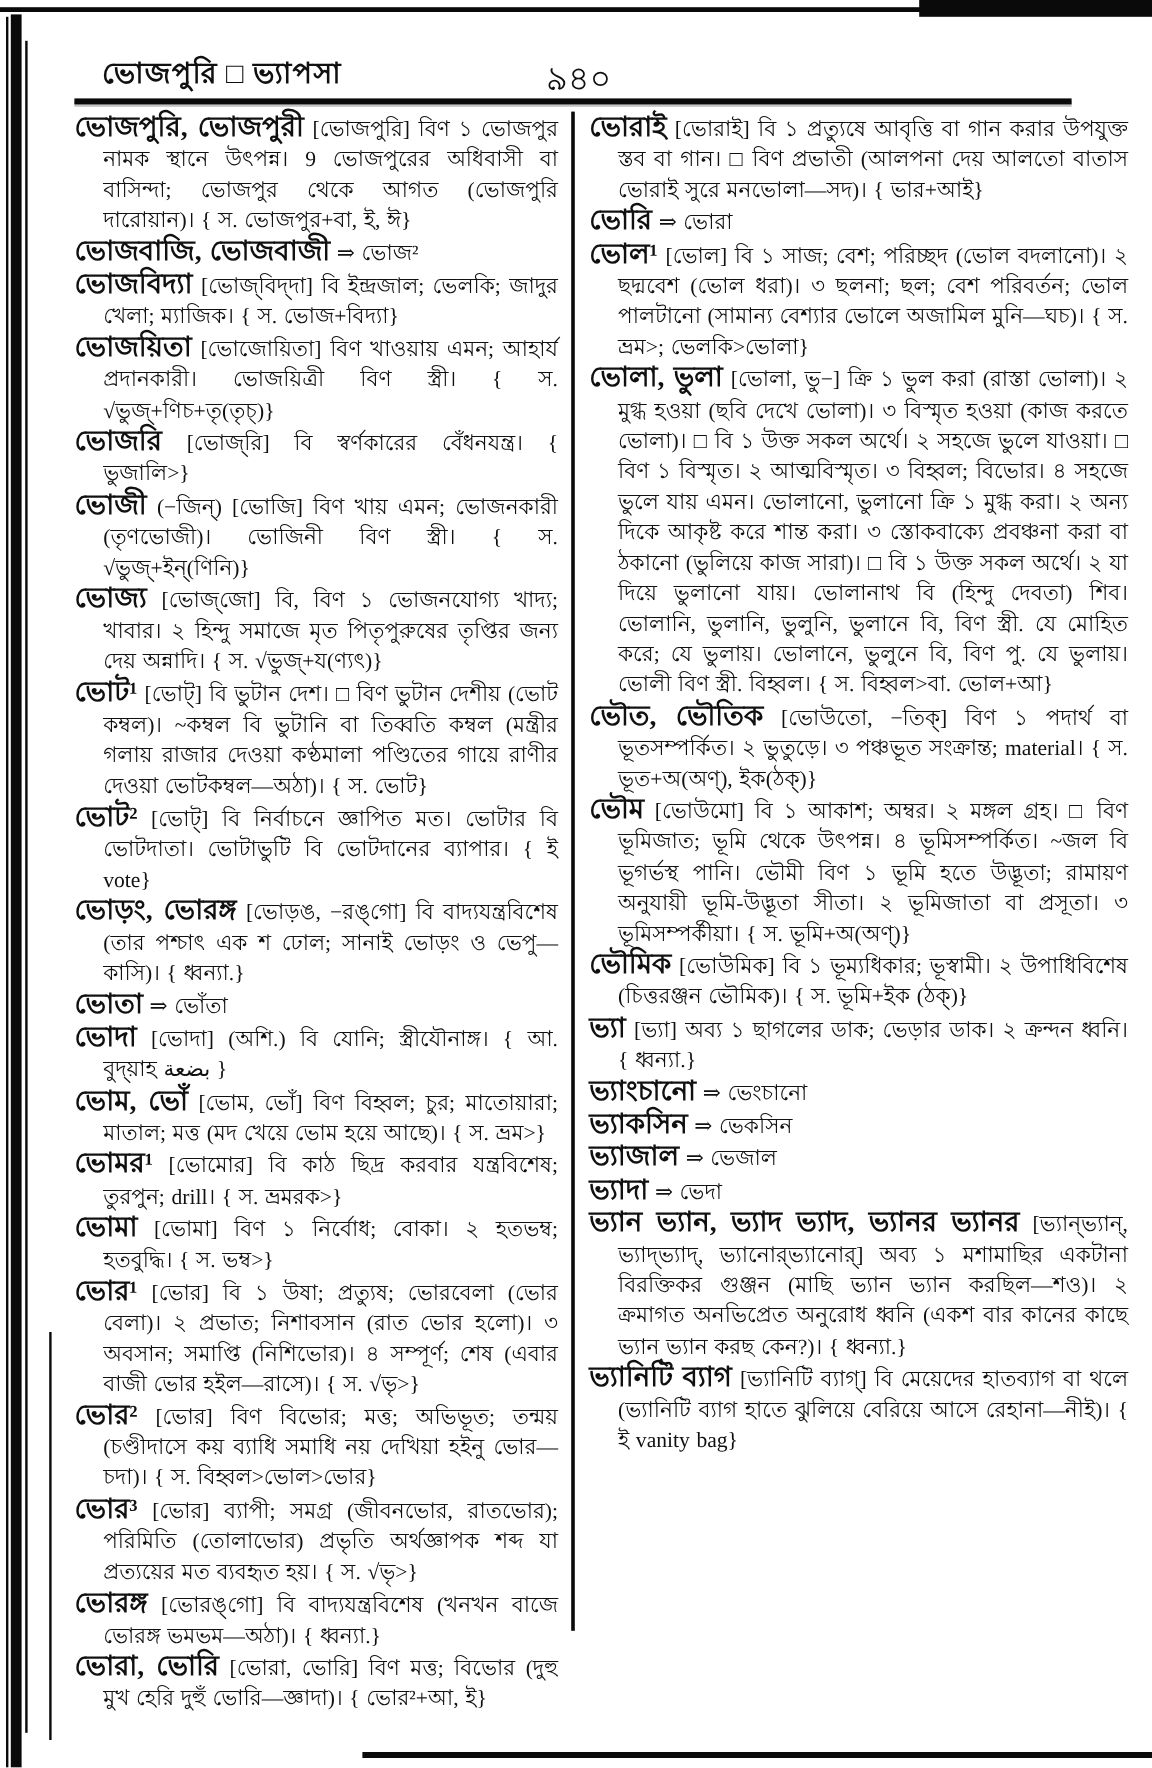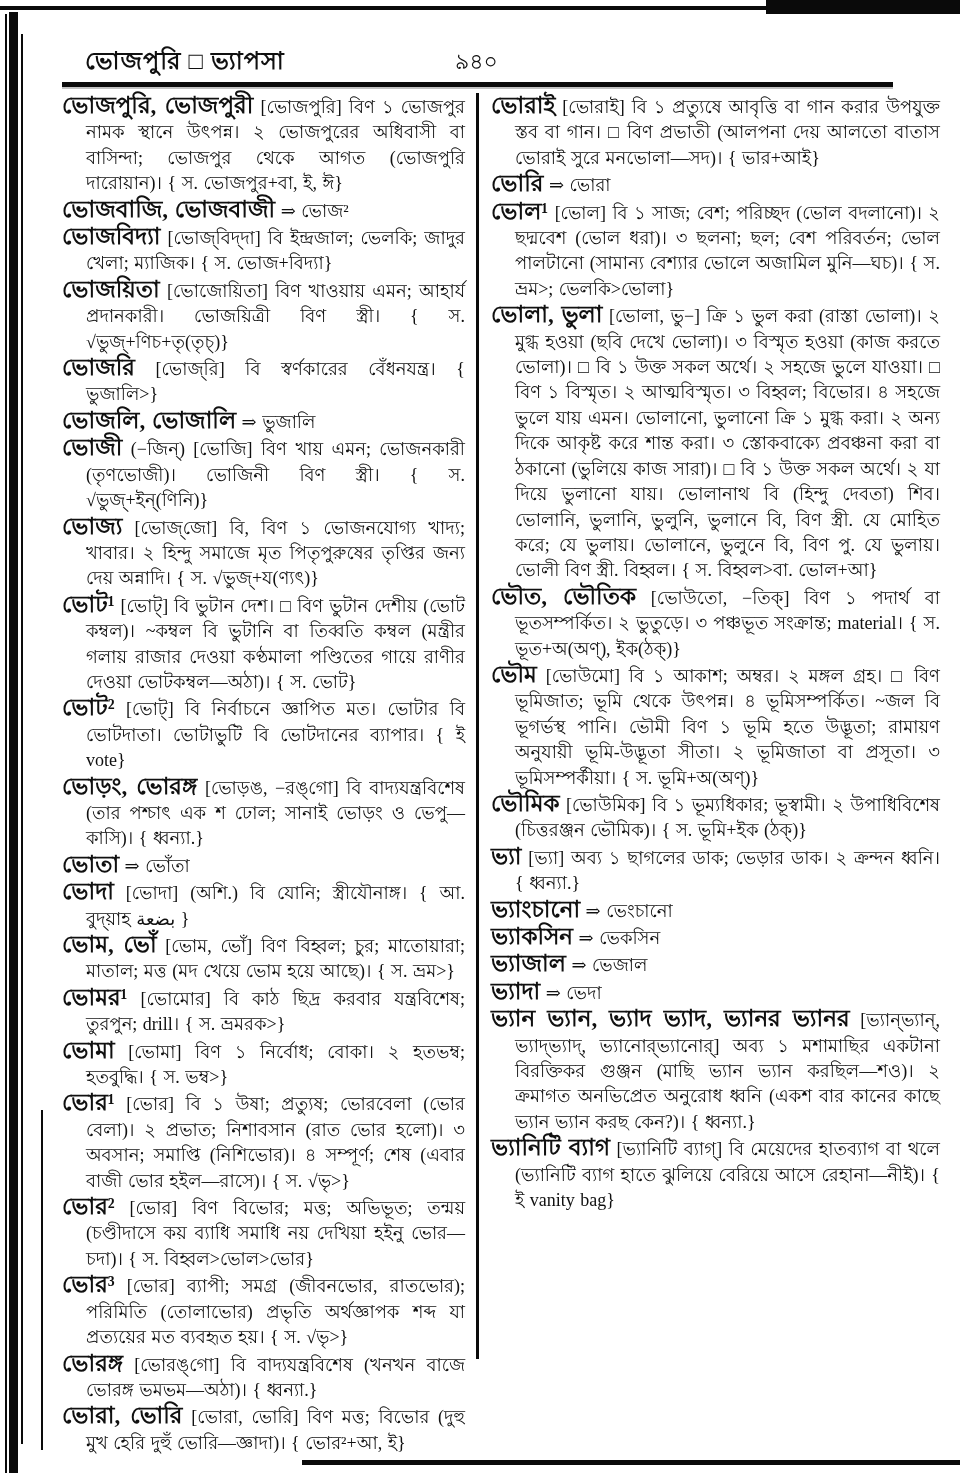--- a/index.html
+++ b/index.html
@@ -16,21 +16,21 @@
   
   .hdr{
     position:absolute;left:62px;top:40px;width:878px;height:44px;
   }
   .guide{
     position:absolute;left:23px;top:2px;
     font-weight:700;font-size:24px;letter-spacing:1px;text-align:right;
   }
   .pageno{
     position:absolute;left:393px;top:4px;
-    font-size:22px;
+    font-size:28px;
   }
   .hdr-rule{
     position:absolute;left:62px;top:82px;width:831px;height:5px;
     background:#0a0a0a;
     box-shadow:0 2px 0 rgba(10,10,10,.25);
   }
   
   .cols{
     position:absolute;left:62px;top:93px;width:878px;
     display:flex;align-items:flex-start;
@@ -62,26 +62,25 @@
 <div class="scan" style="left:302px;top:1460px;width:658px;height:5px;"></div>
 
 <div class="hdr">
   <span class="guide">ভোজপুরি  □  ভ্যাপসা</span>
   <span class="pageno">৯৪০</span>
 </div>
 <div class="hdr-rule"></div>
 
 <div class="cols">
   <div class="colL" id="colL">
-      <p class="entry"><b class="head">ভোজপুরি, ভোজপুরী</b> <span class="ebody">[ভোজপুরি] বিণ ১ ভোজপুর নামক স্থানে উৎপন্ন। ২ ভোজপুরের অধিবাসী বা বাসিন্দা; ভোজপুর থেকে আগত (ভোজপুরি দারোয়ান)। { স. ভোজপুর+বা, ই, ঈ}</span></p>
+      <p class="entry"><b class="head">ভোজপুরি, ভোজপুরী</b> <span class="ebody">[ভোজপুরি] বিণ ১ ভোজপুর নামক স্থানে উৎপন্ন। 9 ভোজপুরের অধিবাসী বা বাসিন্দা; ভোজপুর থেকে আগত (ভোজপুরি দারোয়ান)। { স. ভোজপুর+বা, ই, ঈ}</span></p>
       <p class="entry"><b class="head">ভোজবাজি, ভোজবাজী</b> <span class="ebody">⇒ ভোজ²</span></p>
       <p class="entry"><b class="head">ভোজবিদ্যা</b> <span class="ebody">[ভোজ্‌বিদ্‌দা] বি ইন্দ্রজাল; ভেলকি; জাদুর খেলা; ম্যাজিক। { স. ভোজ+বিদ্যা}</span></p>
       <p class="entry"><b class="head">ভোজয়িতা</b> <span class="ebody">[ভোজোয়িতা] বিণ খাওয়ায় এমন; আহার্য প্রদানকারী। ভোজয়িত্রী বিণ স্ত্রী। { স. √ভুজ্+ণিচ+তৃ(তৃচ্)}</span></p>
       <p class="entry"><b class="head">ভোজরি</b> <span class="ebody">[ভোজ্‌রি] বি স্বর্ণকারের বেঁধনযন্ত্র। { ভুজালি&gt;}</span></p>
-      <p class="entry"><b class="head">ভোজলি, ভোজালি</b> <span class="ebody">⇒ ভুজালি</span></p>
       <p class="entry"><b class="head">ভোজী</b> <span class="ebody">(−জিন্) [ভোজি] বিণ খায় এমন; ভোজনকারী (তৃণভোজী)। ভোজিনী বিণ স্ত্রী। { স. √ভুজ্+ইন্(ণিনি)}</span></p>
       <p class="entry"><b class="head">ভোজ্য</b> <span class="ebody">[ভোজ্‌জো] বি, বিণ ১ ভোজনযোগ্য খাদ্য; খাবার। ২ হিন্দু সমাজে মৃত পিতৃপুরুষের তৃপ্তির জন্য দেয় অন্নাদি। { স. √ভুজ্+য(ণ্যৎ)}</span></p>
       <p class="entry"><b class="head">ভোট¹</b> <span class="ebody">[ভোট্] বি ভুটান দেশ। □ বিণ ভুটান দেশীয় (ভোট কম্বল)। ~কম্বল বি ভুটানি বা তিব্বতি কম্বল (মন্ত্রীর গলায় রাজার দেওয়া কণ্ঠমালা পণ্ডিতের গায়ে রাণীর দেওয়া ভোটকম্বল—অঠা)। { স. ভোট}</span></p>
       <p class="entry"><b class="head">ভোট²</b> <span class="ebody">[ভোট্] বি নির্বাচনে জ্ঞাপিত মত। ভোটার বি ভোটদাতা। ভোটাভুটি বি ভোটদানের ব্যাপার। { ই vote}</span></p>
       <p class="entry"><b class="head">ভোড়ং, ভোরঙ্গ</b> <span class="ebody">[ভোড়ঙ, −রঙ্‌গো] বি বাদ্যযন্ত্রবিশেষ (তার পশ্চাৎ এক শ ঢোল; সানাই ভোড়ং ও ভেপু—কাসি)। { ধ্বন্যা.}</span></p>
       <p class="entry"><b class="head">ভোতা</b> <span class="ebody">⇒ ভোঁতা</span></p>
       <p class="entry"><b class="head">ভোদা</b> <span class="ebody">[ভোদা] (অশি.) বি যোনি; স্ত্রীযৌনাঙ্গ। { আ. বুদ্য়াহ بضعة }</span></p>
       <p class="entry"><b class="head">ভোম, ভোঁ</b> <span class="ebody">[ভোম, ভোঁ] বিণ বিহ্বল; চুর; মাতোয়ারা; মাতাল; মত্ত (মদ খেয়ে ভোম হয়ে আছে)। { স. ভ্রম&gt;}</span></p>
       <p class="entry"><b class="head">ভোমর¹</b> <span class="ebody">[ভোমোর] বি কাঠ ছিদ্র করবার যন্ত্রবিশেষ; তুরপুন; drill। { স. ভ্রমরক&gt;}</span></p>
       <p class="entry"><b class="head">ভোমা</b> <span class="ebody">[ভোমা] বিণ ১ নির্বোধ; বোকা। ২ হতভম্ব; হতবুদ্ধি। { স. ভম্ব&gt;}</span></p>

